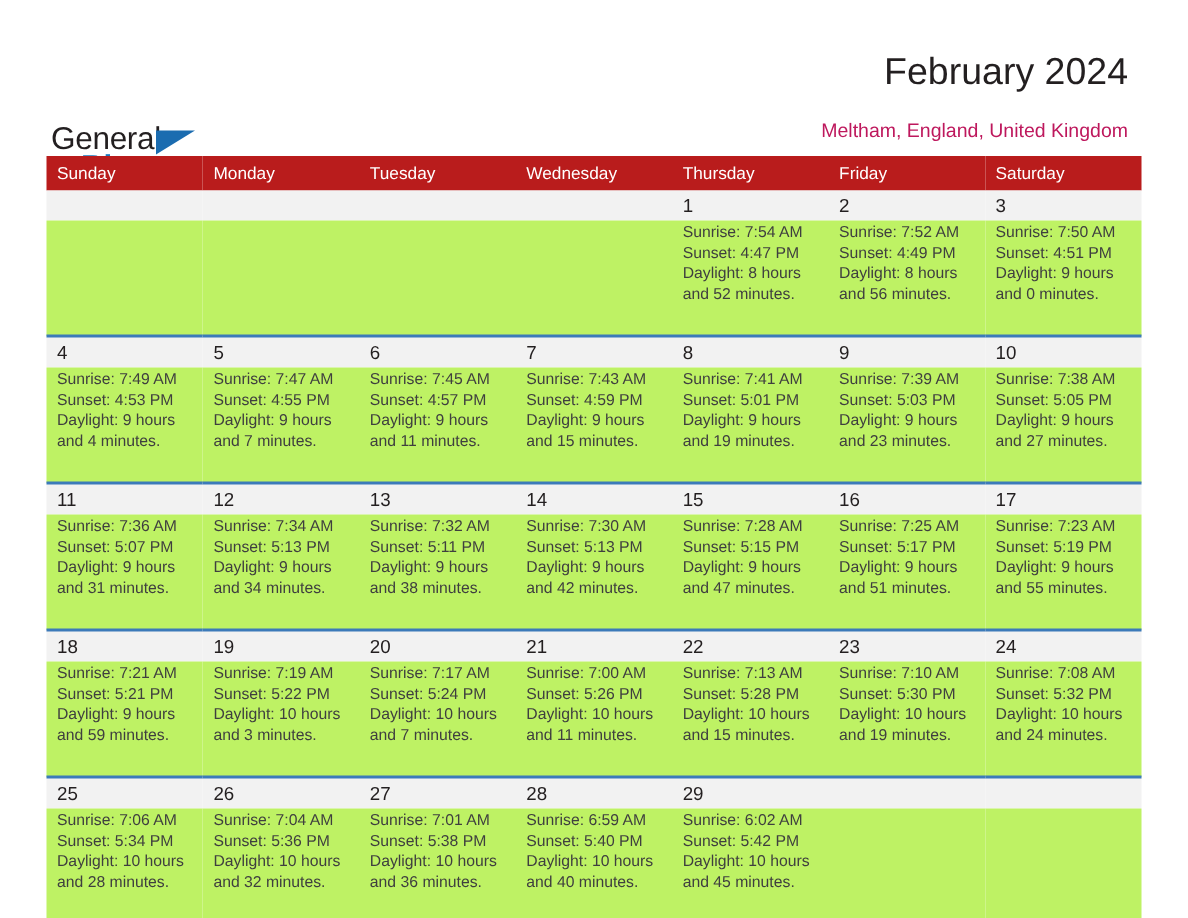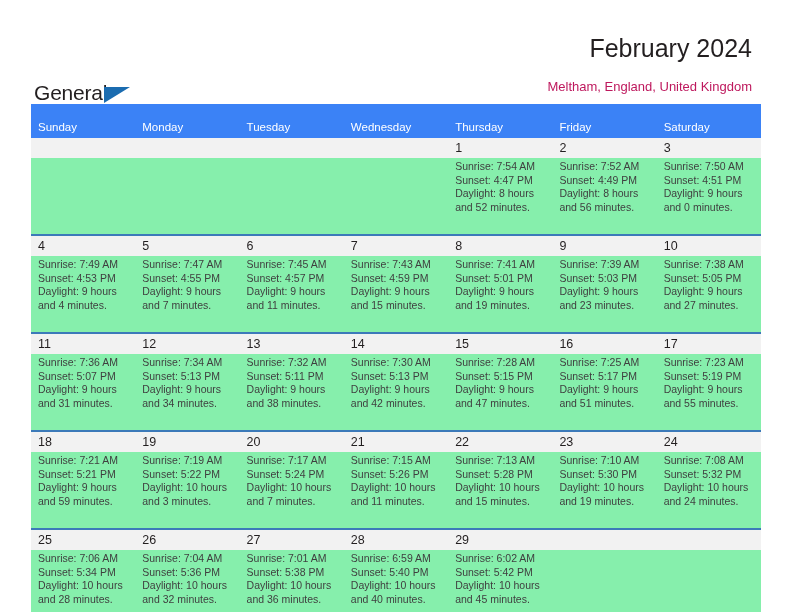--- a/index.html
+++ b/index.html
@@ -97,45 +97,45 @@
     width: 730px;
   }
   table.cal {
     border-collapse: collapse;
     table-layout: fixed;
     width: 730px;
   }
   table.cal col { width: 104.285px; }
 
   thead th {
-    background: #3b82f6;
+    background: #b91c1c;
     color: #ffffff;
     font-size: 11.5px;
     font-weight: normal;
     text-align: left;
-    padding: 17px 0 5px 7px;
+    padding: 6px 0 5px 7px;
     height: 11px;
     vertical-align: middle;
     white-space: nowrap;
   }
 
   tr.daynum-row td {
     background: #f2f2f2;
     border-top: 2px solid #3c7ab9;
     font-size: 12.5px;
     color: #231f20;
     padding: 3px 0 3px 7px;
     height: 13px;
     vertical-align: top;
     white-space: nowrap;
   }
   tr.daynum-row.first td { border-top: none; }
 
   tr.detail-row td {
-    background: #86efac;
+    background: #bef264;
     font-size: 10.5px;
     line-height: 13.6px;
     color: #3f3f3f;
     padding: 2px 5px 14px 7px;
     vertical-align: top;
     height: 60px;
   }
   tr.detail-row td .line { white-space: nowrap; display: block; }
   td.empty-cell { background: #ffffff; }
 </style>
@@ -342,21 +342,21 @@
             <span class="line">Daylight: 10 hours</span>
             <span class="line">and 3 minutes.</span>
           </td>
           <td>
             <span class="line">Sunrise: 7:17 AM</span>
             <span class="line">Sunset: 5:24 PM</span>
             <span class="line">Daylight: 10 hours</span>
             <span class="line">and 7 minutes.</span>
           </td>
           <td>
-            <span class="line">Sunrise: 7:15 AM</span>
+            <span class="line">Sunrise: 7:00 AM</span>
             <span class="line">Sunset: 5:26 PM</span>
             <span class="line">Daylight: 10 hours</span>
             <span class="line">and 11 minutes.</span>
           </td>
           <td>
             <span class="line">Sunrise: 7:13 AM</span>
             <span class="line">Sunset: 5:28 PM</span>
             <span class="line">Daylight: 10 hours</span>
             <span class="line">and 15 minutes.</span>
           </td>

